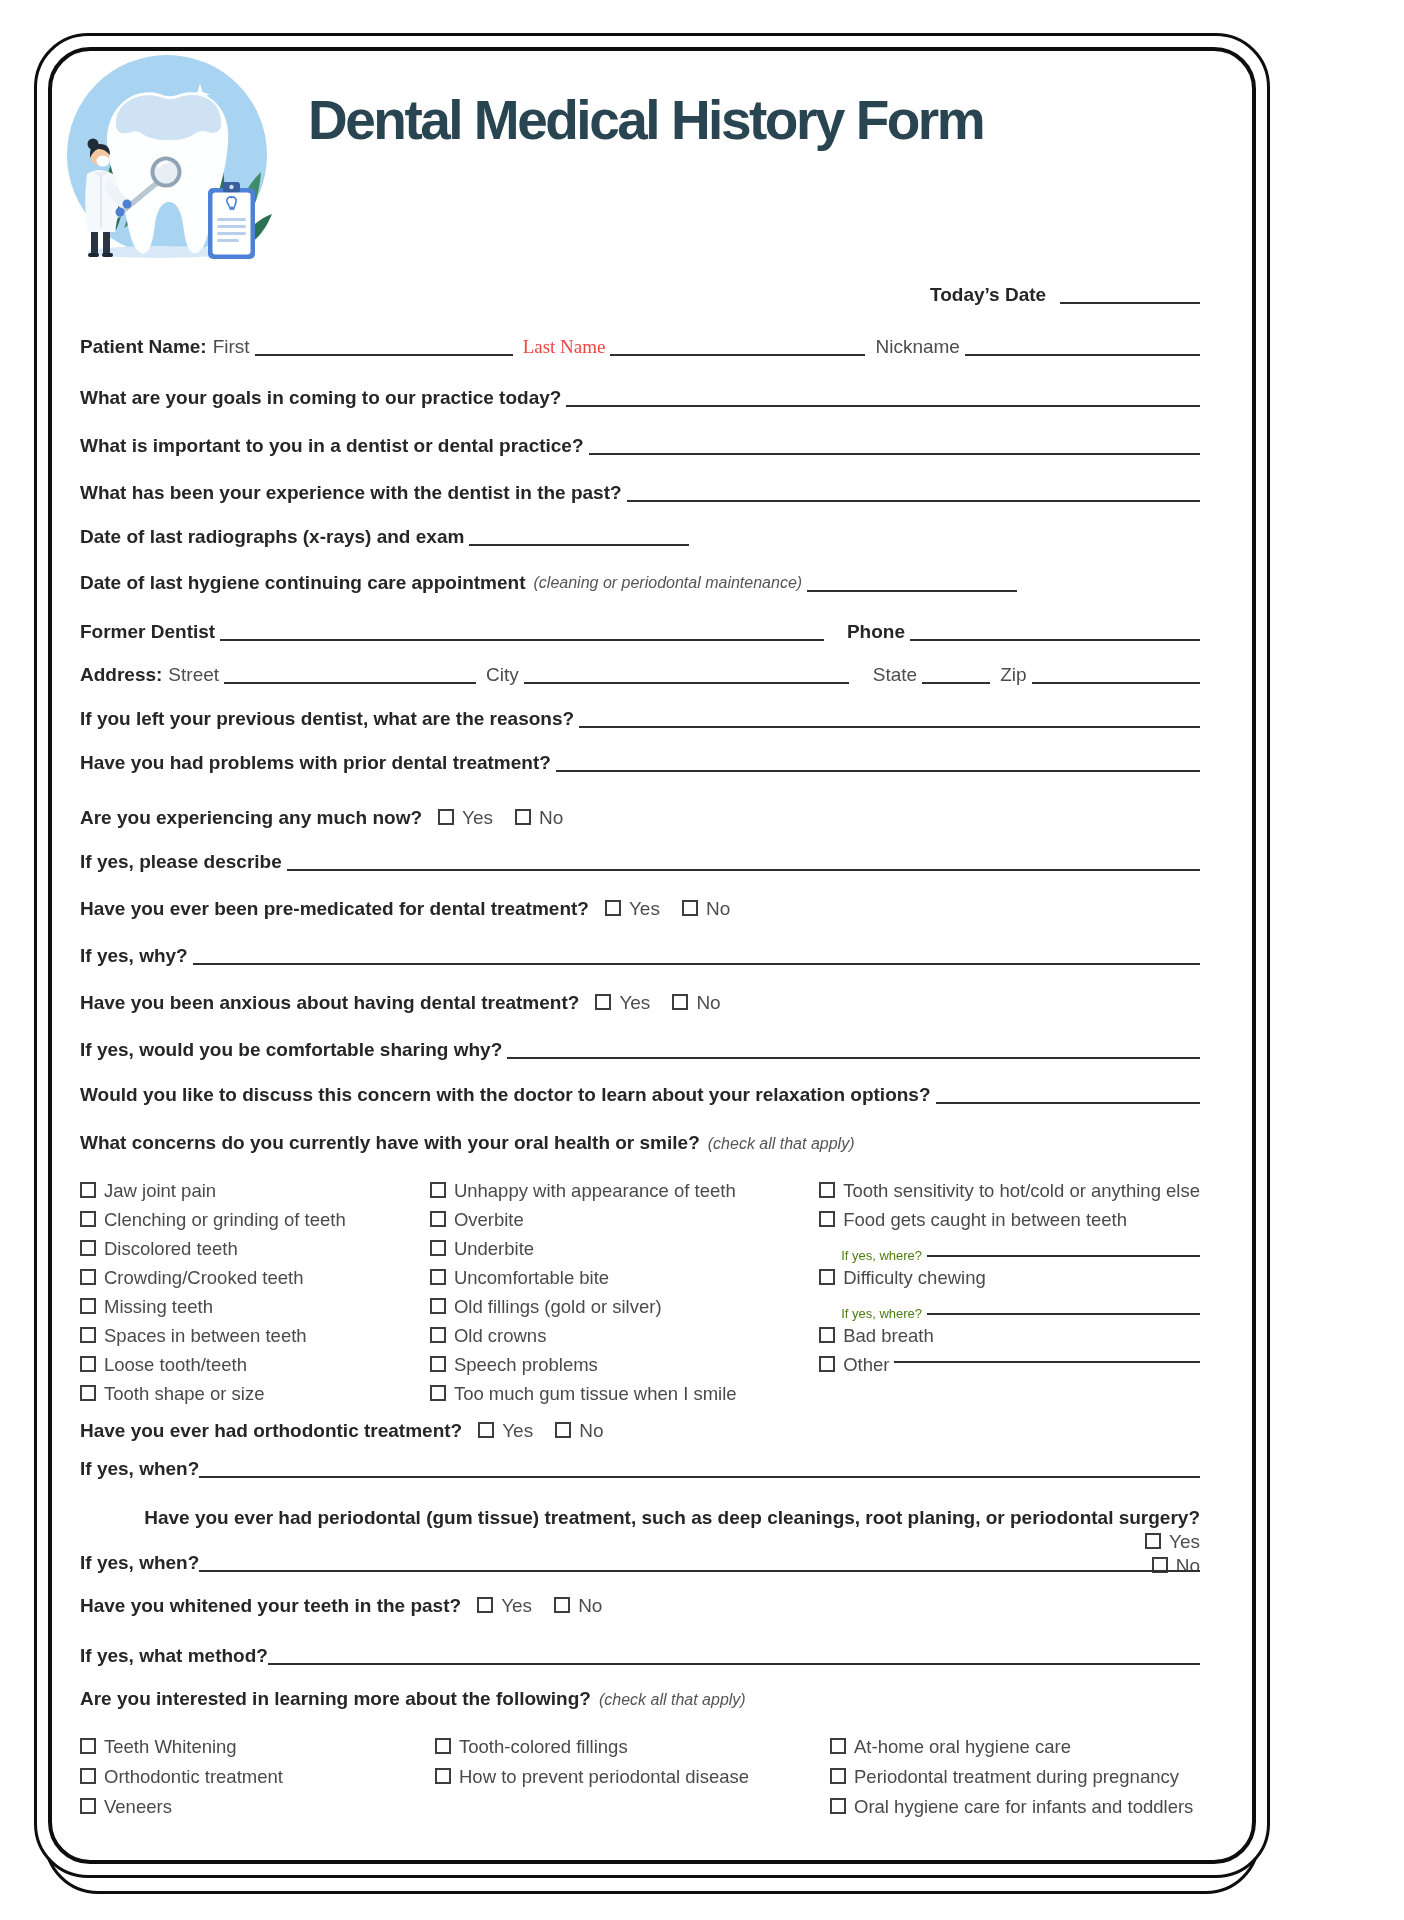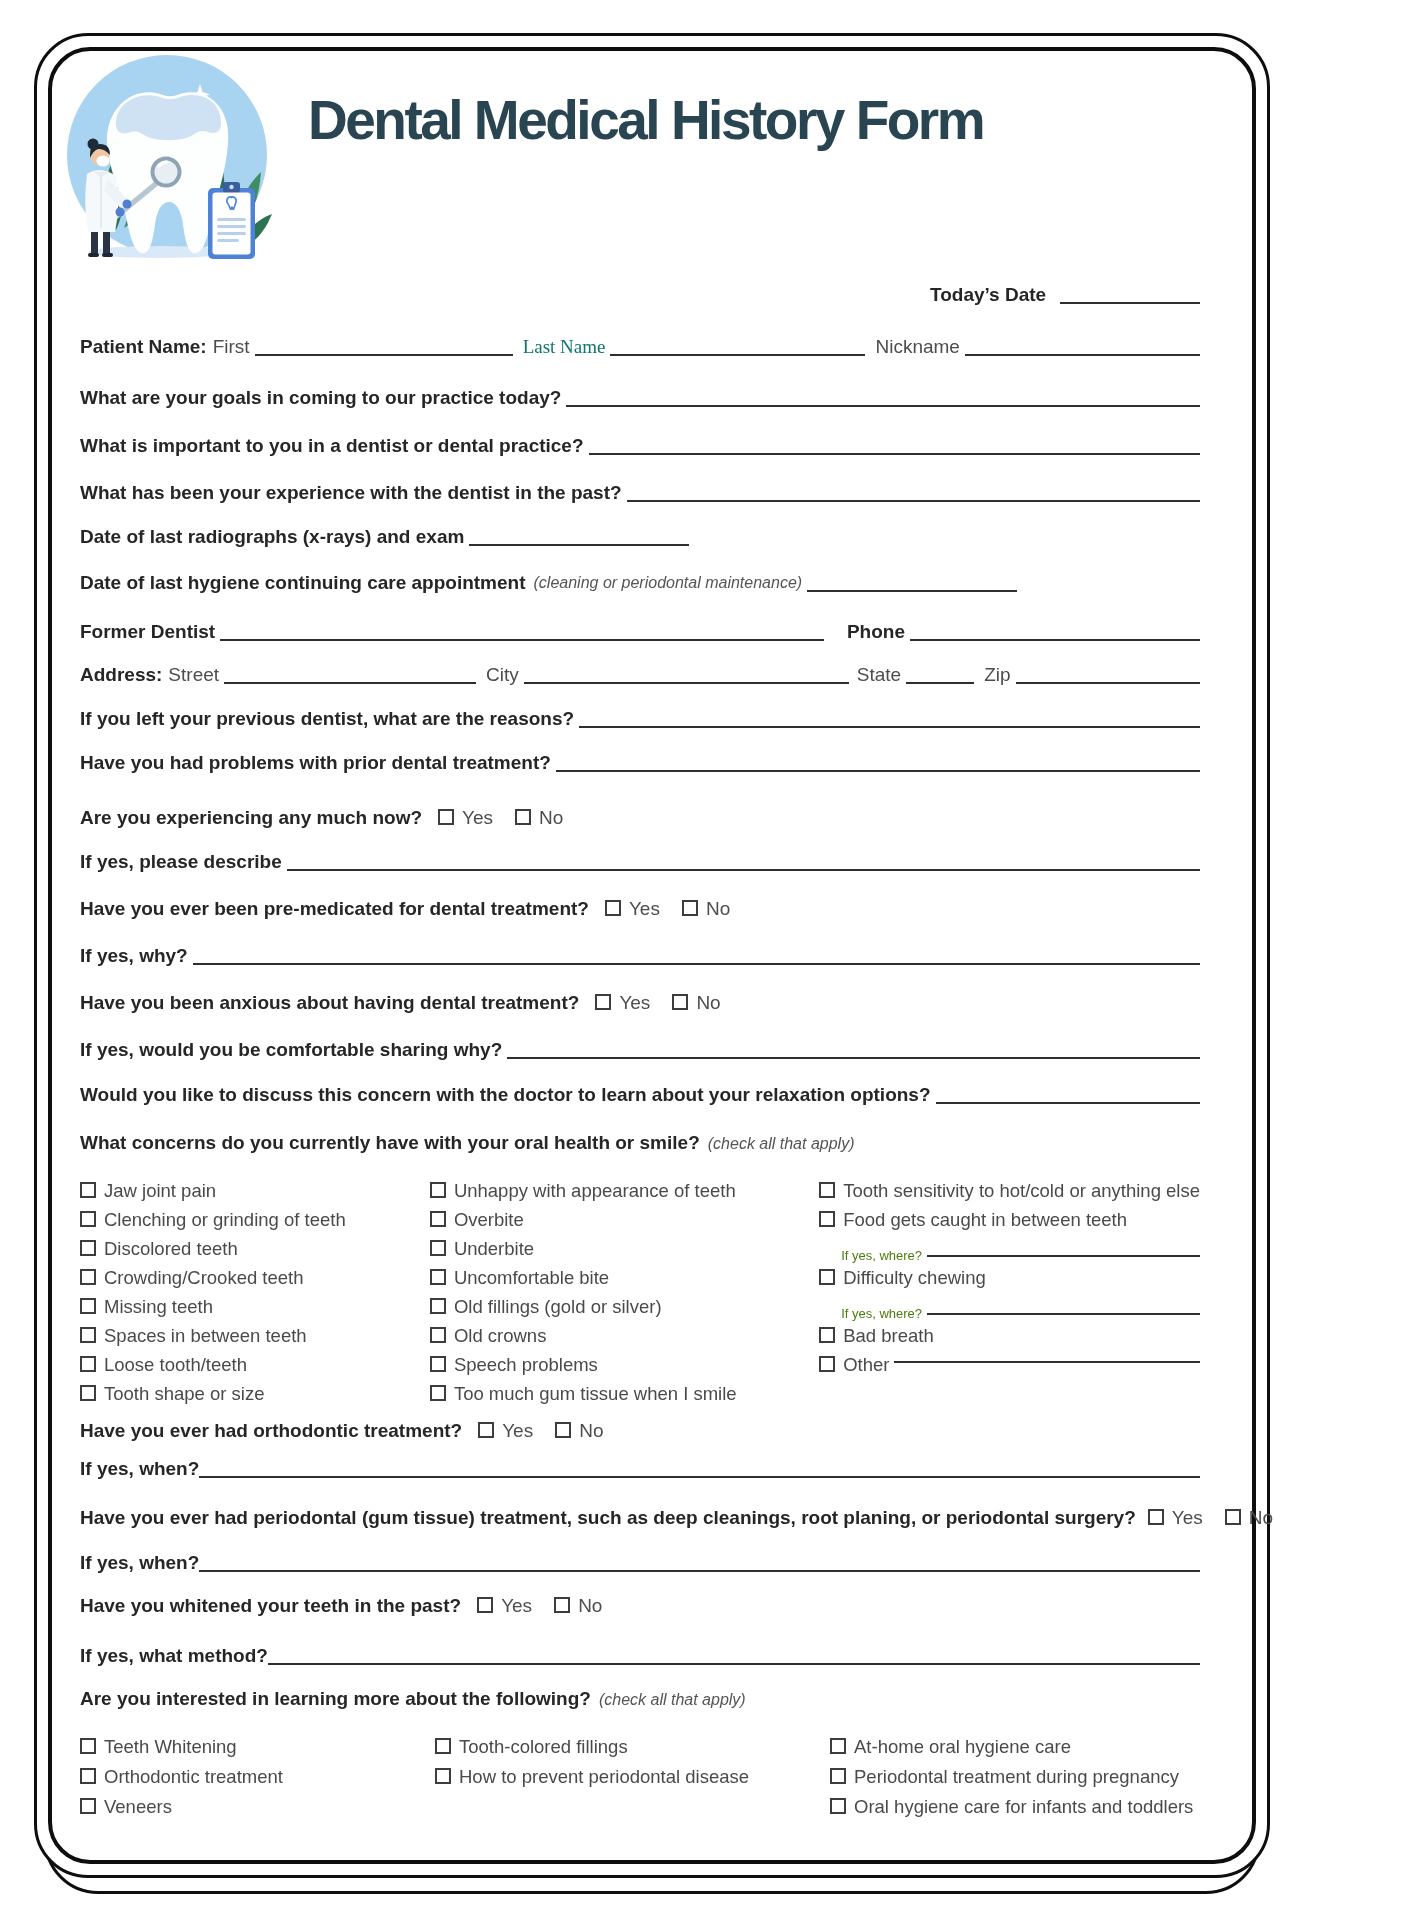--- a/index.html
+++ b/index.html
@@ -14,21 +14,21 @@
                border:4px solid #0e0e0e;border-radius:42px;}
   .layer{position:absolute;inset:0;}
   .title{position:absolute;left:308px;top:88px;font-size:55px;font-weight:700;
          letter-spacing:-2.5px;color:#294552;}
   .illus{position:absolute;left:50px;top:52px;width:237px;height:210px;}
   .row{position:absolute;left:80px;right:104px;display:flex;align-items:flex-end;
        white-space:nowrap;font-size:19px;line-height:24px;}
   .row.head{align-items:baseline;}
   .b{font-weight:700;color:#262626;}
   .l{font-weight:400;color:#4d4d4d;}
-  .serif{font-family:"Liberation Serif",serif;color:#0f766e;}
+  .serif{font-family:"Liberation Serif",serif;color:#ef4444;}
   .note{font-style:italic;font-size:16px;color:#555;margin-left:8px;font-weight:400;}
   .fill{flex:1 1 auto;height:1px;border-bottom:2.5px solid #2f2f2f;margin:0 0 3px 5px;}
   .fw{flex:0 0 auto;height:1px;border-bottom:2.5px solid #2f2f2f;margin:0 0 3px 5px;}
   .gap{margin-left:6px;}
   .cb{flex:0 0 auto;width:12px;height:12px;border:2.5px solid #3d3d3d;background:#fff;
       display:inline-block;margin:0 8px 2px 0;}
   .yn{display:flex;align-items:center;margin-left:16px;}
   .yn .l{margin-right:0;}
   .yn + .yn{margin-left:22px;}
   .grid{position:absolute;left:80px;right:104px;display:flex;align-items:flex-start;}
@@ -165,21 +165,21 @@
       <span class="b" style="margin-left:23px;">Phone</span>
       <span class="fw" style="width:290px;"></span>
     </div>
 
     <div class="row" style="top:663px;">
       <span class="b">Address:</span>
       <span class="l gap">Street</span>
       <span class="fw" style="width:252px;"></span>
       <span class="l" style="margin-left:10px;">City</span>
       <span class="fw" style="width:325px;"></span>
-      <span class="l" style="margin-left:8px;">State</span>
+      <span class="l" style="margin-left:24px;">State</span>
       <span class="fw" style="width:68px;"></span>
       <span class="l" style="margin-left:10px;">Zip</span>
       <span class="fill"></span>
     </div>
 
     <div class="row" style="top:707px;">
       <span class="b">If you left your previous dentist, what are the reasons?</span>
       <span class="fill"></span>
     </div>
 
@@ -361,21 +361,21 @@
           <span class="cb"></span>
           <span class="l">No</span>
         </span>
     </div>
 
     <div class="row" style="top:1457px;">
       <span class="b">If yes, when?</span>
       <span class="fill" style="margin-left:0;"></span>
     </div>
 
-    <div class="row" style="top:1506px;">
+    <div class="row" style="top:1506px;flex-direction:column;">
       <span class="b">Have you ever had periodontal (gum tissue) treatment, such as deep cleanings, root planing, or periodontal surgery?</span>
       <span class="yn" style="margin-left:12px;">
           <span class="cb"></span>
           <span class="l">Yes</span>
         </span>
       <span class="yn">
           <span class="cb"></span>
           <span class="l">No</span>
         </span>
     </div>

